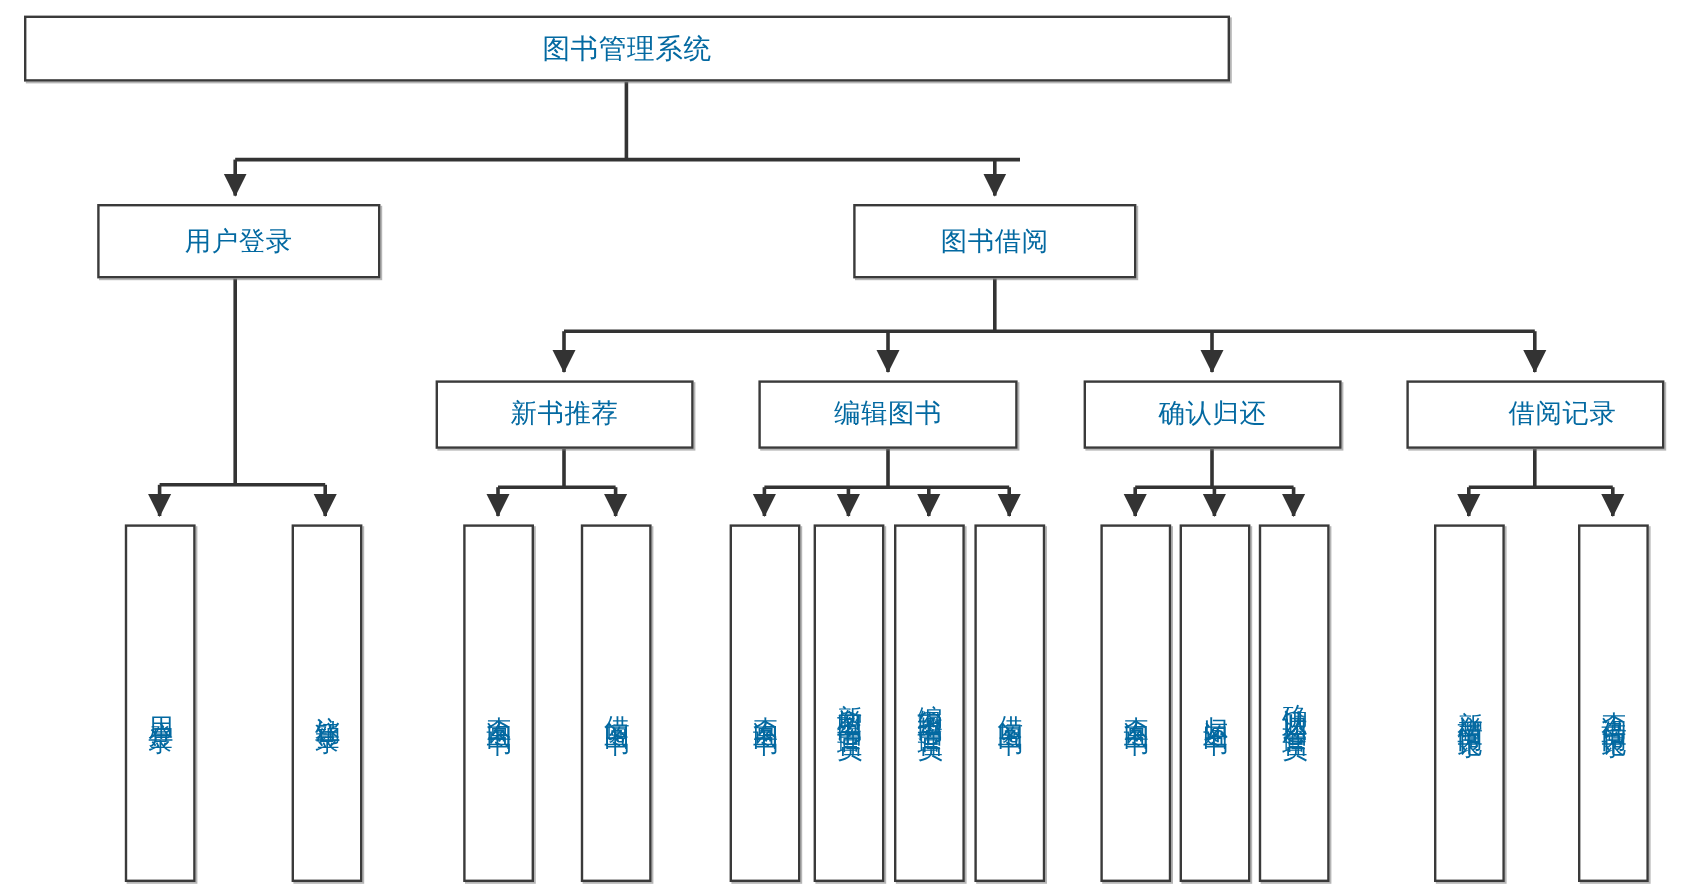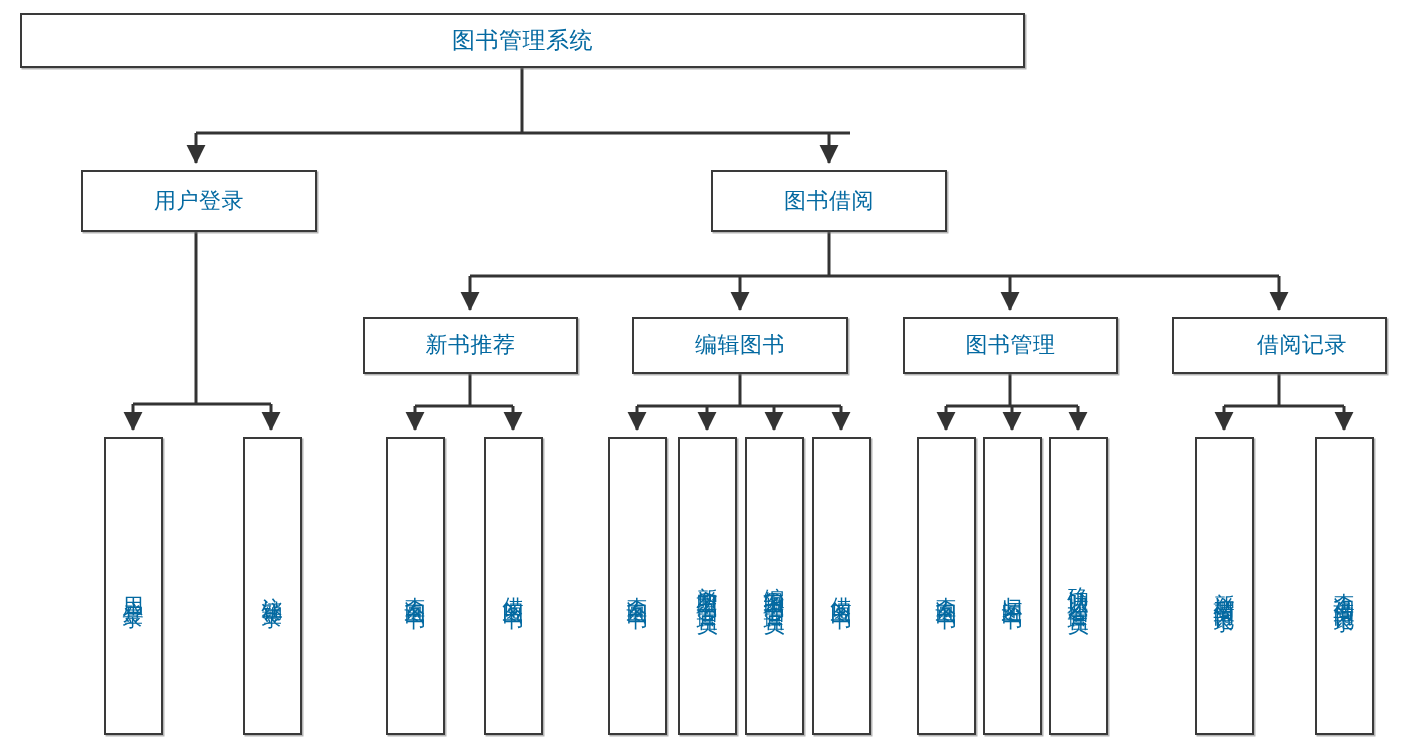--- a/index.html
+++ b/index.html
@@ -140,21 +140,21 @@
     <span class="label">图书借阅</span>
   </div>
 
   <div class="node horiz" style="left: 363px; top: 317px; width: 215px; height: 57px; text-align: center;">
     <span class="label">新书推荐</span>
   </div>
   <div class="node horiz" style="left: 632px; top: 317px; width: 216px; height: 57px;">
     <span class="label">编辑图书</span>
   </div>
   <div class="node horiz" style="left: 903px; top: 317px; width: 215px; height: 57px;">
-    <span class="label">图书管理</span>
+    <span class="label">确认归还</span>
   </div>
   <div class="node horiz" style="left: 1172px; top: 317px; width: 215px; height: 57px; padding-left: 45px;">
     <span class="label">借阅记录</span>
   </div>
 
   <div class="node vert" style="left: 104px; top: 437px; width: 59px; height: 298px;">
     <span class="label">用户登录</span>
   </div>
   <div class="node vert" style="left: 243px; top: 437px; width: 59px; height: 298px;">
     <span class="label">注销登录</span>

